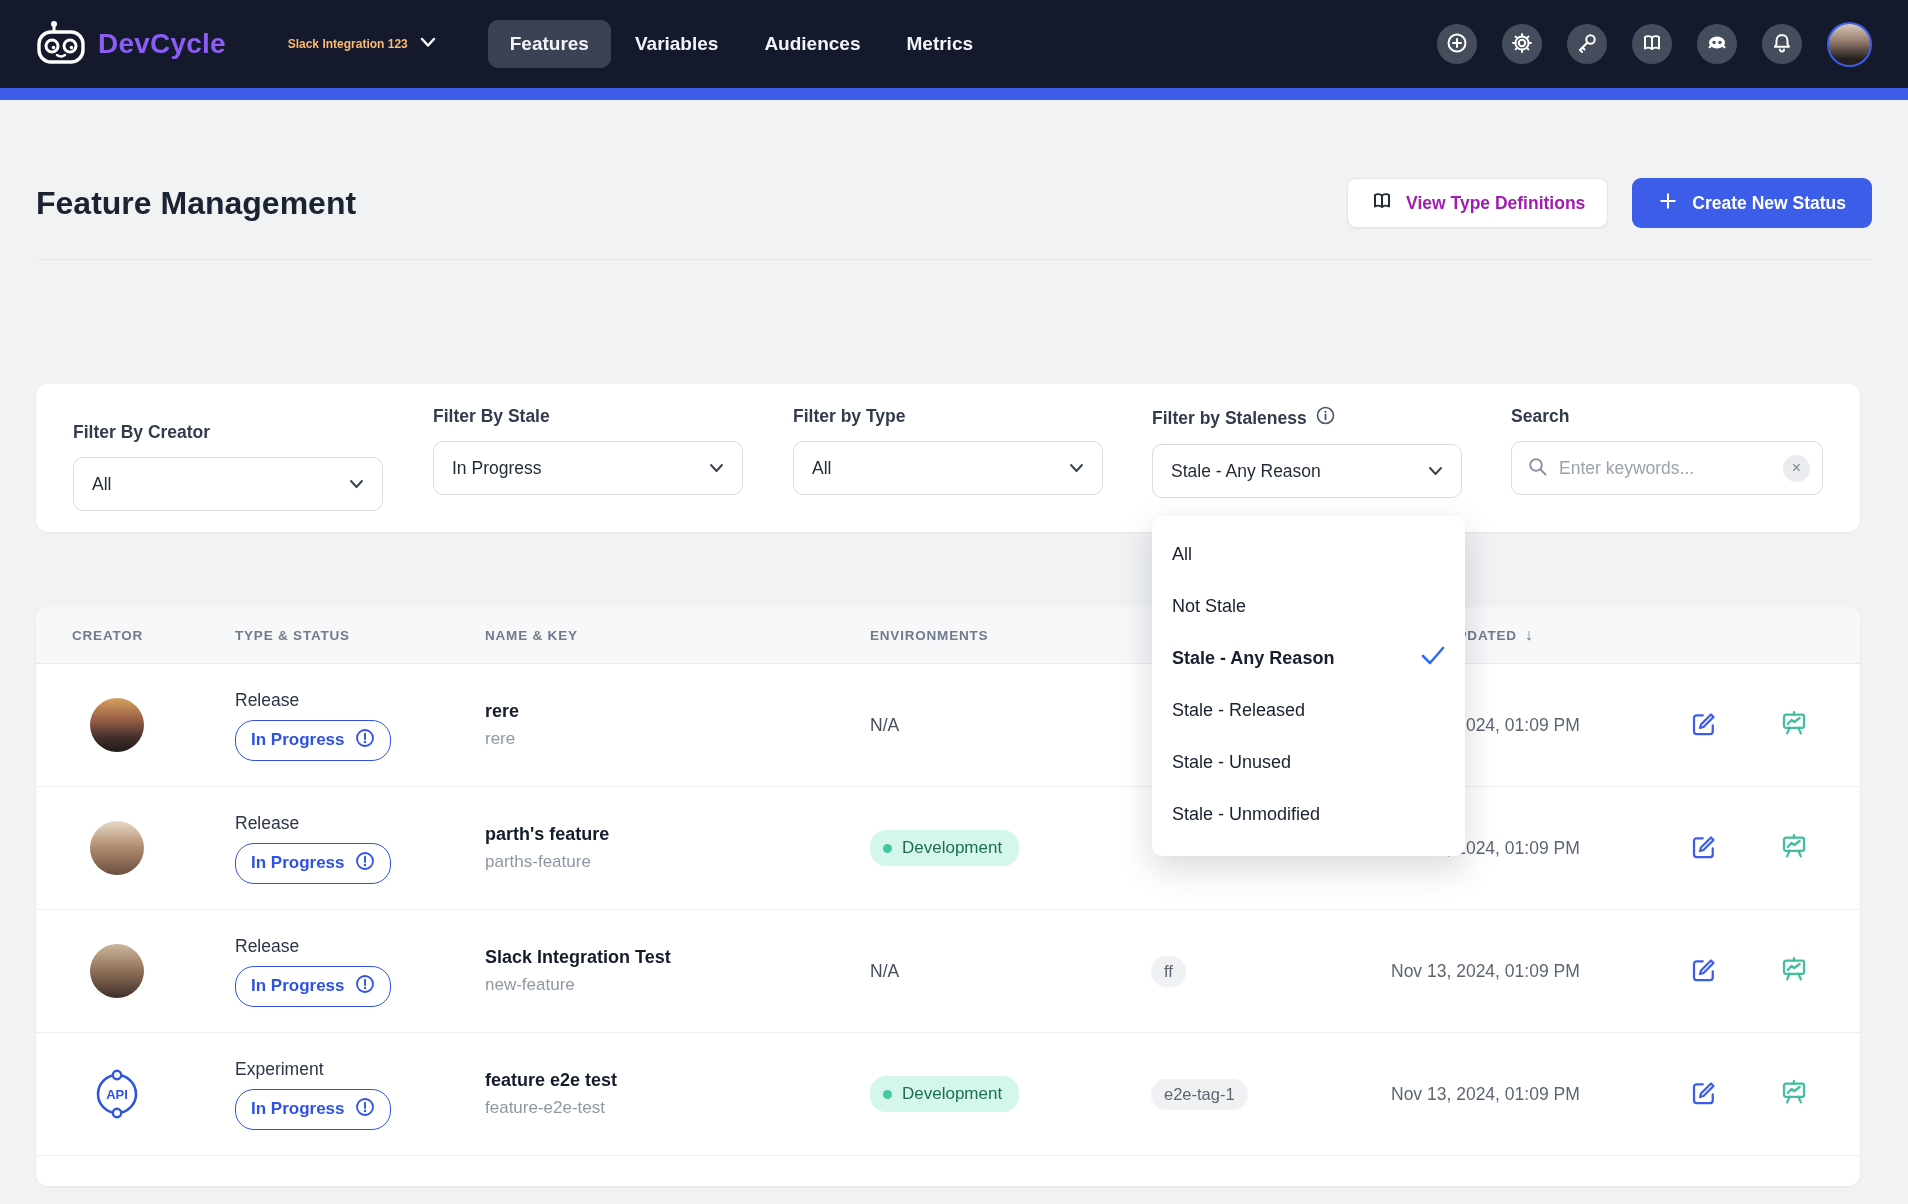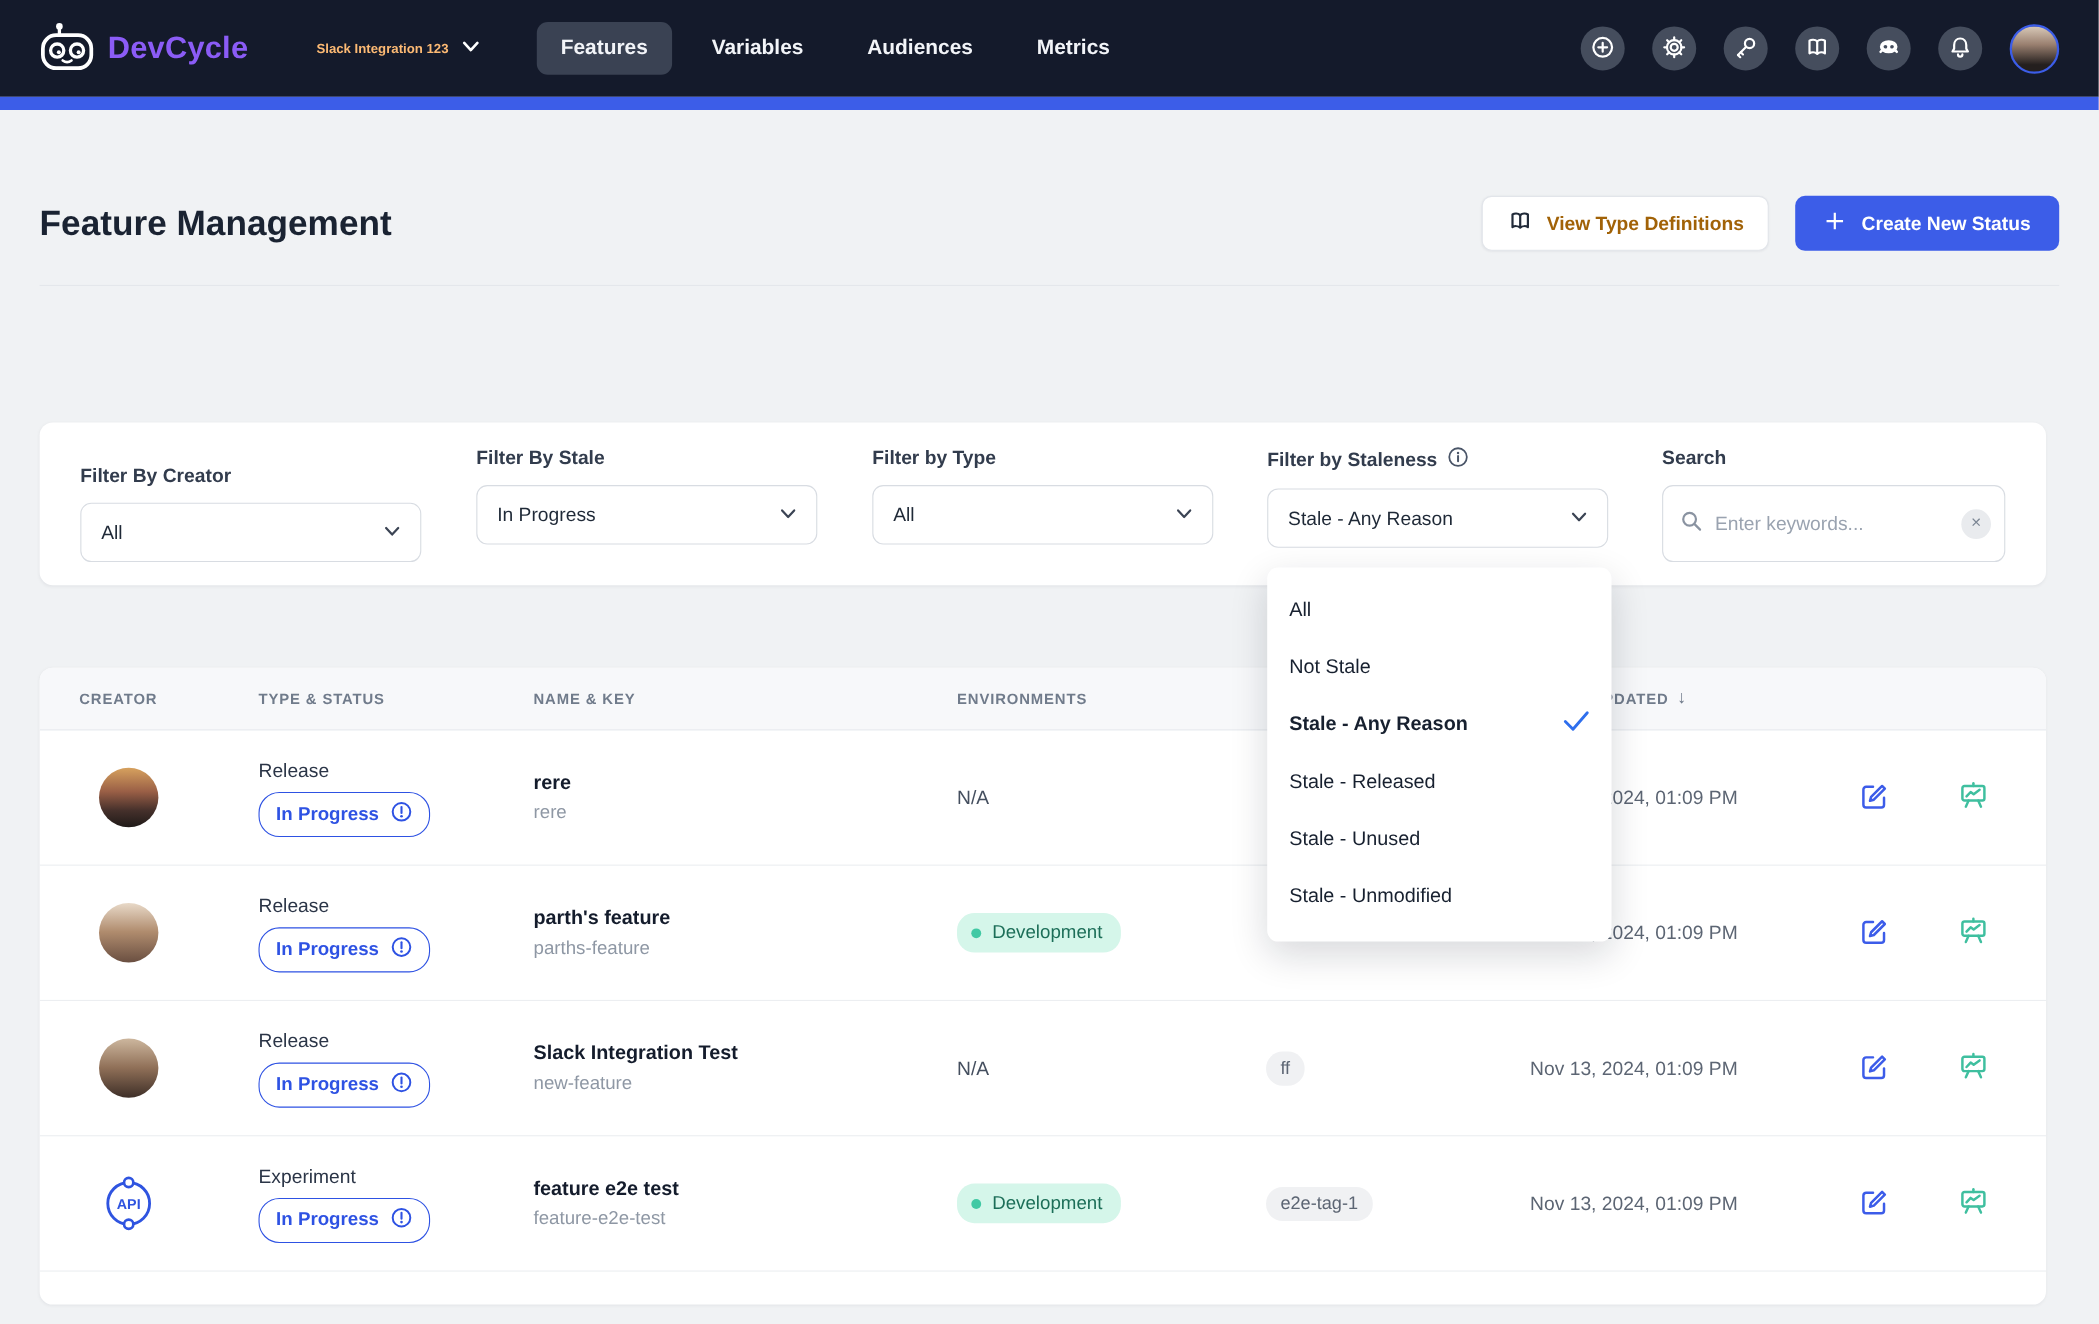--- a/index.html
+++ b/index.html
@@ -8,56 +8,56 @@
   .page { position:relative; width:1908px; height:1204px; }
 
   
   .topnav { position:absolute; left:0; top:0; width:1908px; height:88px; background:#141a2b;
             display:flex; align-items:center; padding:0 36px; }
   .accent-bar { position:absolute; left:0; top:88px; width:1908px; height:12px; background:#3c5de8; }
   .brand { display:flex; align-items:center; gap:12px; }
   .brand-name { color:#8b5cf6; font-size:28px; font-weight:bold; letter-spacing:.2px; }
   .project-btn { display:flex; align-items:center; gap:12px; margin-left:62px; background:none; border:none;
                  color:#fdba74; font-size:12px; font-weight:bold; cursor:pointer; font-family:inherit; }
-  .tabs { display:flex; align-items:center; gap:14px; margin-left:52px; }
+  .tabs { display:flex; align-items:center; gap:2px; margin-left:52px; }
   .tab { background:none; border:none; color:#f2f4f8; font-size:19px; font-weight:bold; padding:13px 22px;
          border-radius:10px; cursor:pointer; font-family:inherit; }
   .tab.active { background:#3a4253; }
   .nav-right { margin-left:auto; display:flex; align-items:center; gap:25px; }
   .nav-icon-btn { width:40px; height:40px; border-radius:50%; background:#454d5d; border:none; display:flex;
                   align-items:center; justify-content:center; cursor:pointer; }
   .nav-avatar { width:45px; height:45px; border-radius:50%; border:2px solid #3c5de8;
                 background:linear-gradient(180deg,#d8c9b8 0%,#9a8070 40%,#241f1e 85%); cursor:pointer; }
 
   
   .page-header { position:absolute; left:36px; top:178px; width:1836px; height:50px; display:flex; align-items:center; }
   .page-title { font-size:32px; font-weight:bold; color:#1a2332; }
   .header-actions { margin-left:auto; display:flex; gap:24px; }
   .btn-secondary { height:50px; display:flex; align-items:center; gap:12px; background:#fff; border:1px solid #e2e5ea;
-                   border-radius:9px; padding:0 22px; font-size:17.5px; font-weight:bold; color:#a16207;
+                   border-radius:9px; padding:0 22px; font-size:17.5px; font-weight:bold; color:#a21caf;
                    cursor:pointer; font-family:inherit; box-shadow:0 1px 2px rgba(16,24,40,.05); }
   .btn-primary { height:50px; display:flex; align-items:center; gap:14px; background:#3c5de8; border:none;
                  border-radius:9px; padding:0 26px; font-size:17.5px; font-weight:bold; color:#fff;
                  cursor:pointer; font-family:inherit; }
   .header-divider { position:absolute; left:36px; top:259px; width:1836px; height:1px; background:#e4e7eb; }
 
   
   .filter-card { position:absolute; left:36px; top:384px; width:1824px; height:148px; background:#fff;
                  border-radius:12px; box-shadow:0 1px 3px rgba(16,24,40,.05); }
   .fgroup { position:absolute; top:22px; }
   .fg-creator { left:37px;  width:310px;margin-top:16px; }
   .fg-status  { left:397px; width:310px; }
   .fg-type    { left:757px; width:310px; }
   .fg-stale   { left:1116px; width:310px; }
   .fg-search  { left:1475px; width:312px; }
   .flabel { font-size:17.5px; font-weight:bold; color:#323c4d; display:flex; align-items:center; gap:9px; }
   .fselect { margin-top:14px; height:54px; border:1px solid #d8dce2; border-radius:10px; background:#fff;
              display:flex; align-items:center; justify-content:space-between; padding:0 18px; cursor:pointer; }
   .fselect .val { font-size:17.5px; color:#1f2937; }
-  .searchbox { margin-top:14px; height:70px; border:1px solid #d8dce2; border-radius:10px; background:#fff;
+  .searchbox { margin-top:14px; height:54px; border:1px solid #d8dce2; border-radius:10px; background:#fff;
                display:flex; align-items:center; padding:0 12px 0 14px; gap:10px; }
   .searchbox input { border:none; outline:none; flex:1; font-size:17.5px; color:#1f2937; font-family:inherit; min-width:0; }
   .searchbox input::placeholder { color:#9aa3b0; }
   .clear-btn { width:27px; height:27px; border-radius:50%; background:#e9ebee; border:none; color:#7c8694;
                font-size:16px; line-height:1; cursor:pointer; display:flex; align-items:center; justify-content:center; }
 
   
   .dropdown { position:absolute; left:1152px; top:516px; width:313px; height:340px; background:#fff;
               border-radius:10px; box-shadow:0 12px 34px rgba(10,20,40,.16); z-index:50; padding:12px 0; }
   .dd-item { height:52px; display:flex; align-items:center; justify-content:space-between; padding:0 20px;

